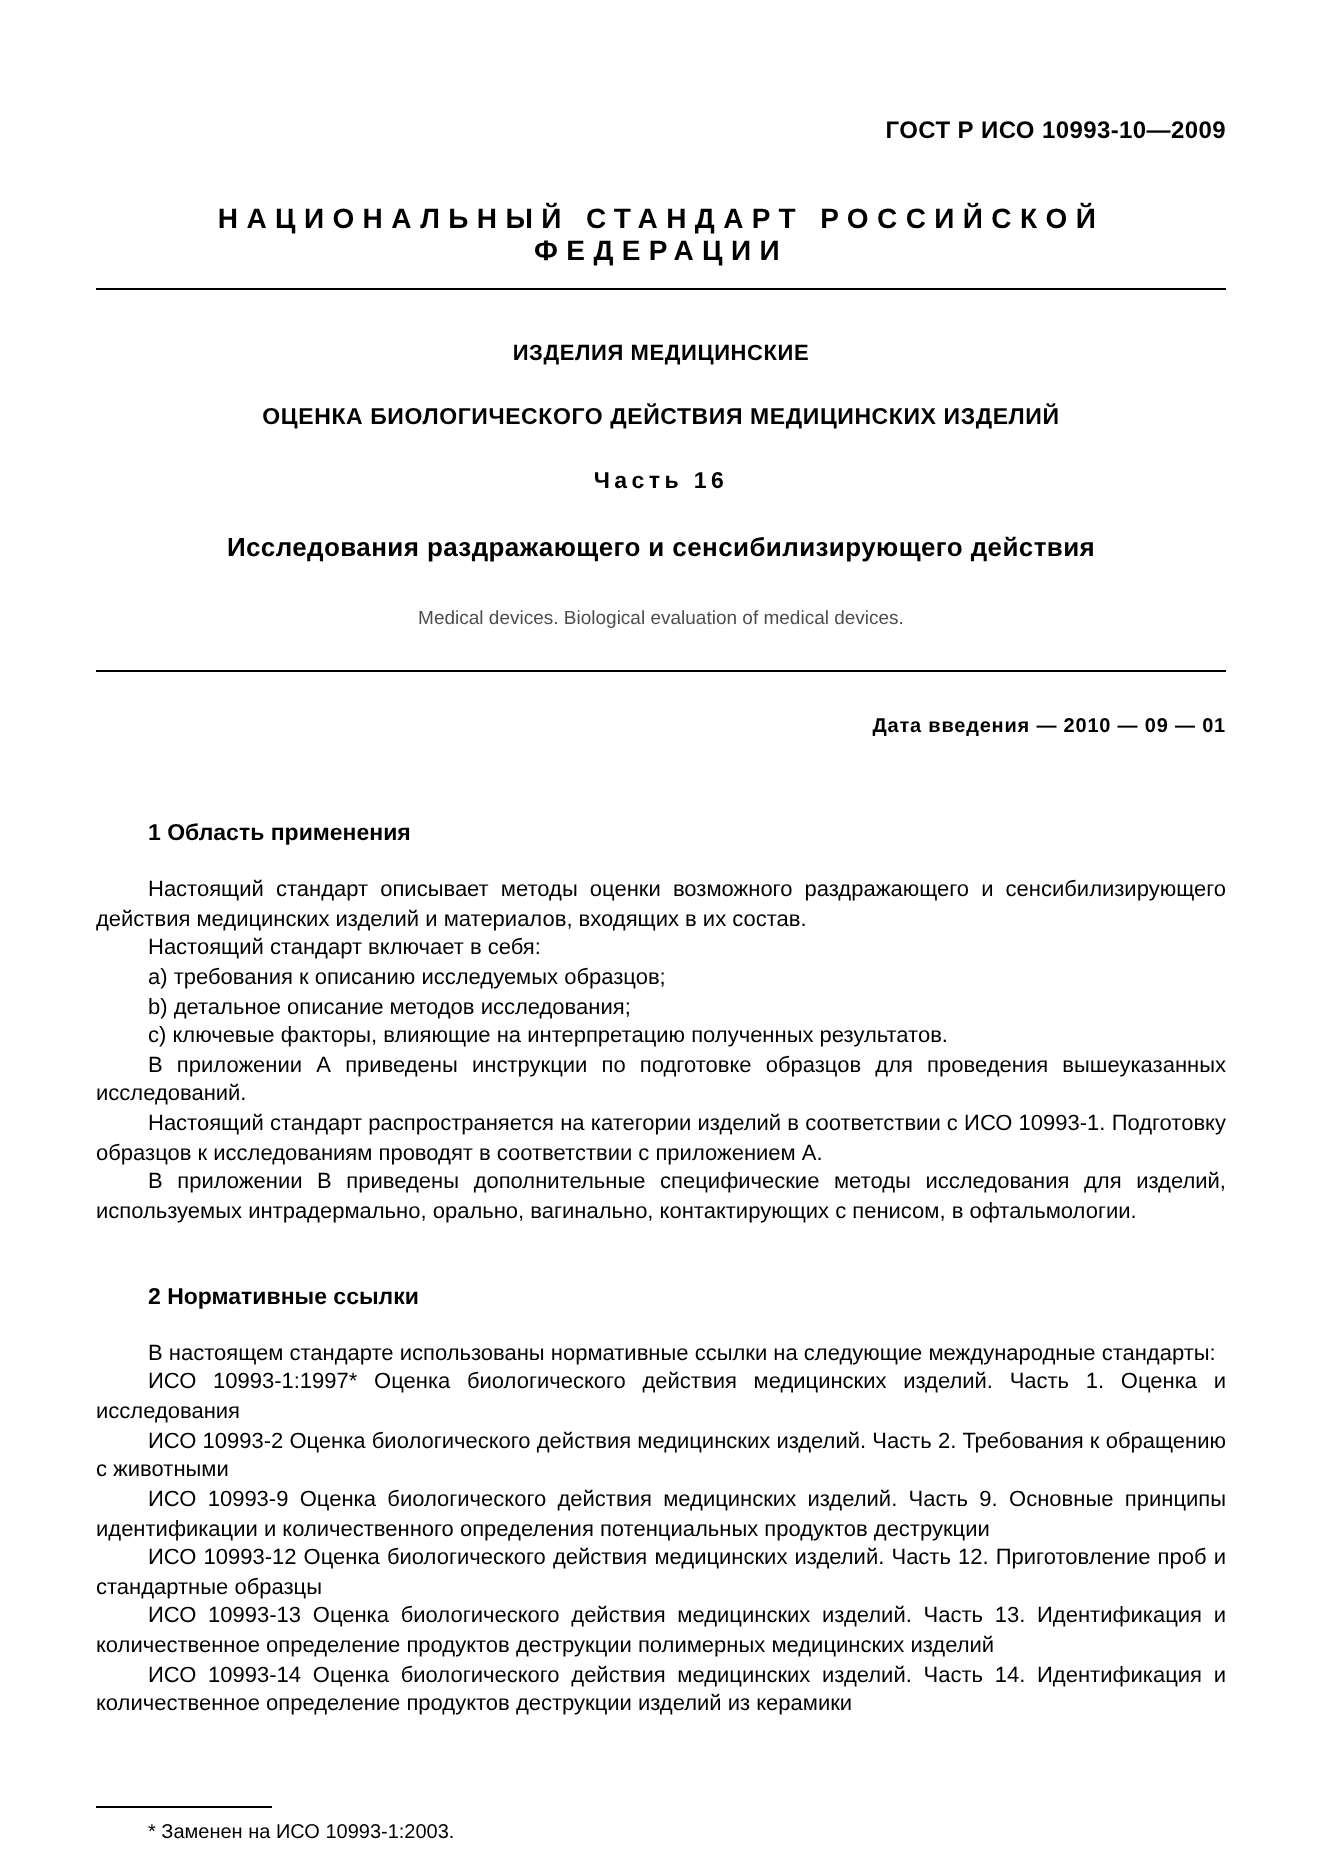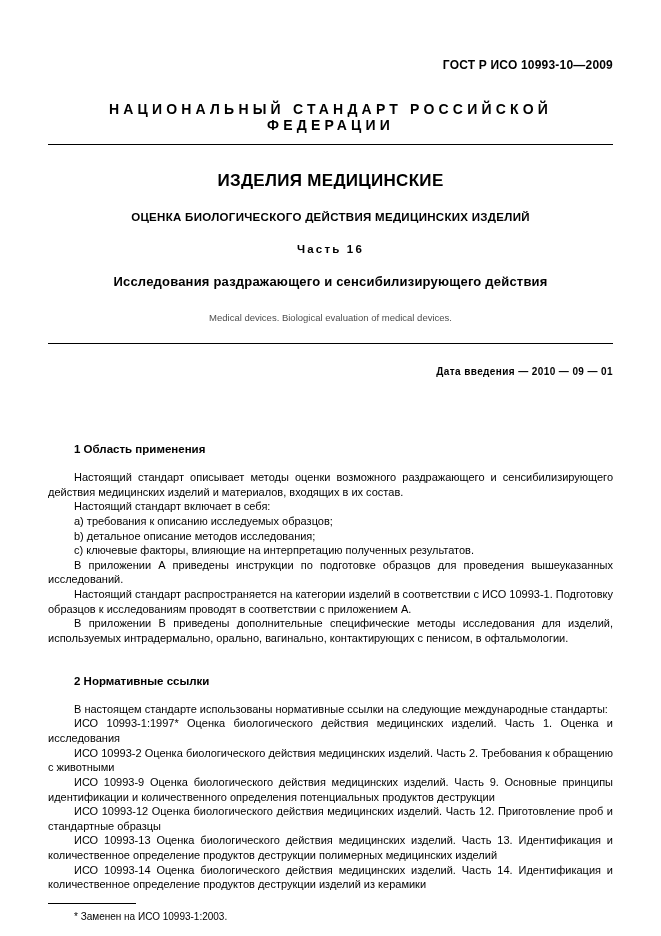--- a/index.html
+++ b/index.html
@@ -45,21 +45,21 @@
   .rule.thin {
     margin-top: 18px;
   }
 
   
   .title-block {
     text-align: center;
     margin-top: 26px;
   }
   .title-1 {
-    font-size: 17px;
+    font-size: 11px;
     font-weight: bold;
     letter-spacing: 0.3px;
   }
   .title-2 {
     font-size: 11.5px;
     font-weight: bold;
     letter-spacing: 0.3px;
     margin-top: 20px;
   }
   .part-line {
@@ -85,21 +85,21 @@
   .date-line {
     text-align: right;
     font-size: 10px;
     font-weight: bold;
     letter-spacing: 0.4px;
     margin-top: 22px;
   }
 
   
   .body {
-    margin-top: 65px;
+    margin-top: 41px;
     font-size: 11px;
     line-height: 1.33;
     text-align: justify;
   }
   h2.section {
     font-size: 11.5px;
     font-weight: bold;
     margin: 0 0 13px 0;
     padding-left: 26px;
   }

